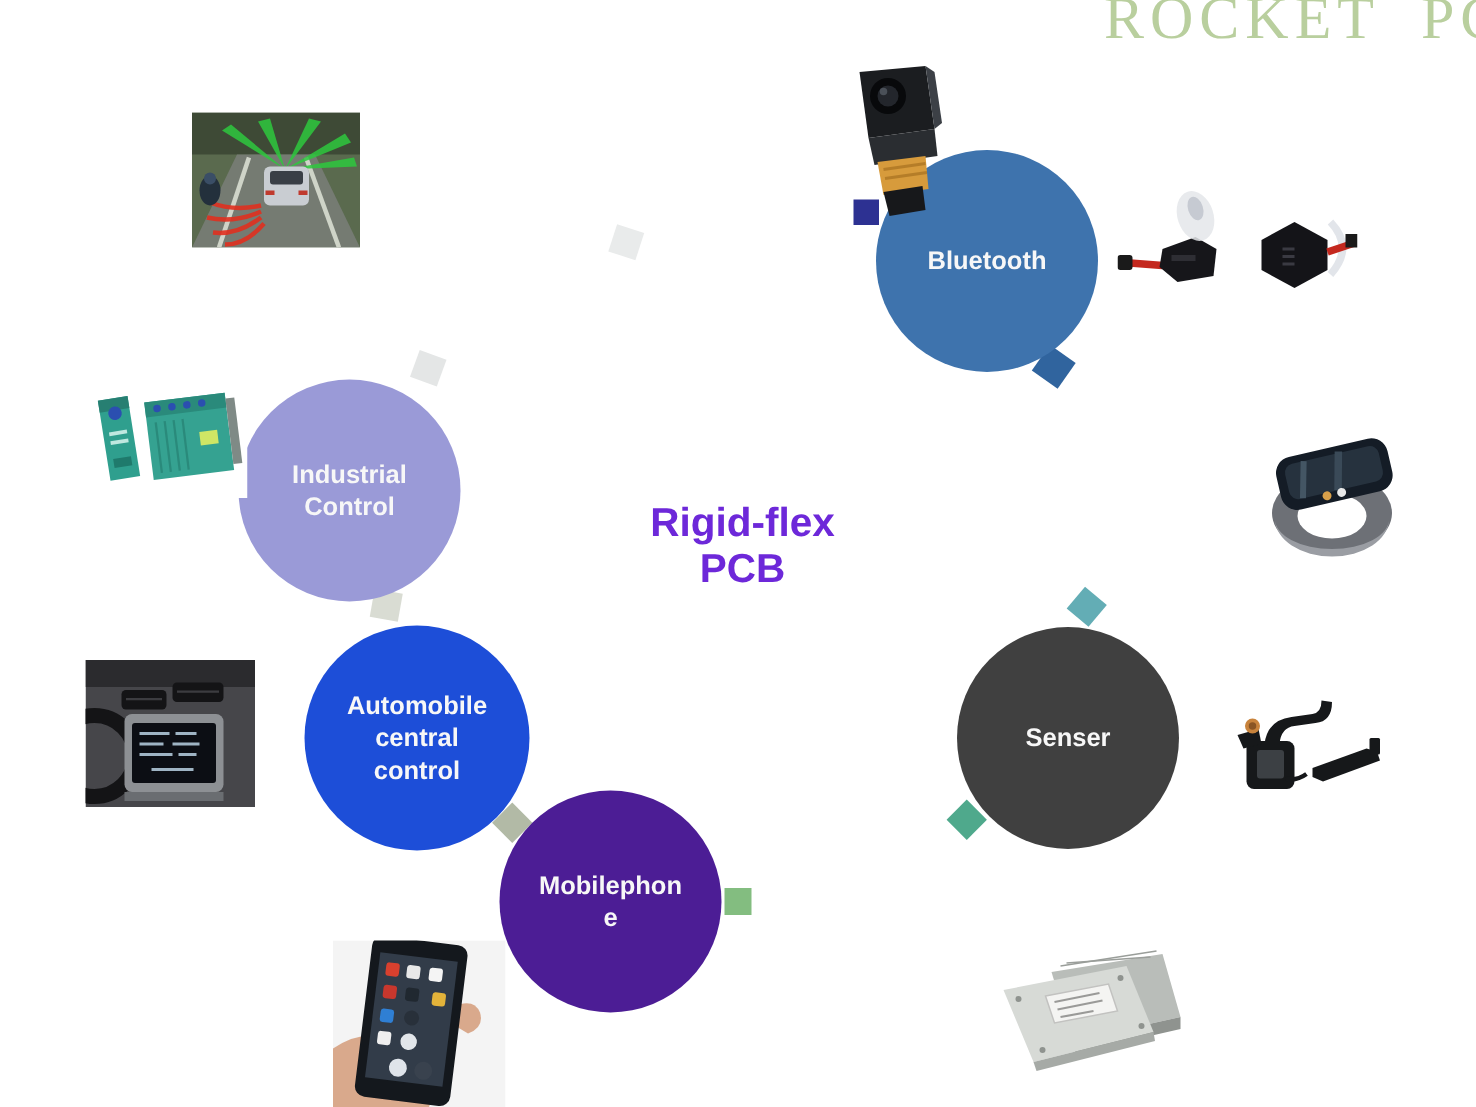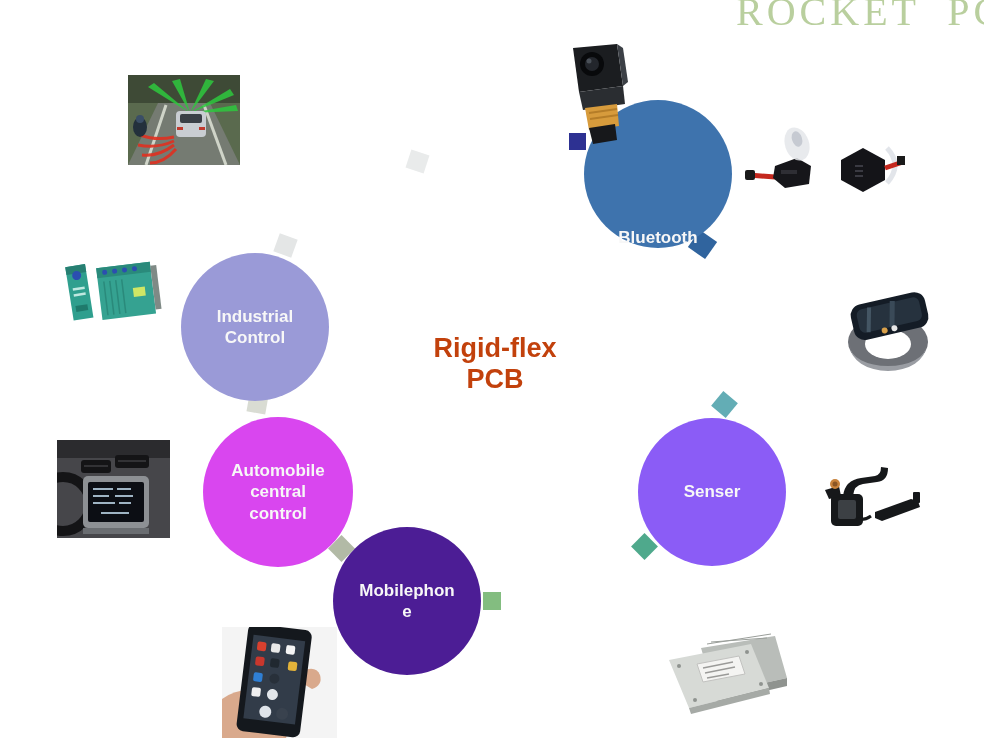--- a/index.html
+++ b/index.html
@@ -3,36 +3,36 @@
 <meta charset="utf-8">
 <style>
   html,body{margin:0;padding:0;background:#fff;}
   .stage{position:relative;width:984px;height:738px;background:#ffffff;overflow:hidden;
          font-family:"Liberation Sans",sans-serif;}
   
   .logo{position:absolute;top:-12px;left:736px;font-family:"Liberation Serif",serif;
         font-size:40px;letter-spacing:4px;white-space:pre;font-weight:400;}
   
   .center-title{position:absolute;left:375px;top:333px;width:240px;text-align:center;
-        font-size:27px;font-weight:bold;color:#c2410c;line-height:1.15;}
+        font-size:27px;font-weight:bold;color:#6d28d9;line-height:1.15;}
   .center-title span{display:block;white-space:pre-wrap;}
   
   .circle{position:absolute;width:148px;height:148px;border-radius:50%;
           display:flex;align-items:center;justify-content:center;}
   .circle .label{color:#f7f7f7;font-weight:bold;font-size:17px;text-align:center;
           line-height:1.25;}
   .circle .label span{display:block;white-space:pre-wrap;}
   .n0{left:424px;top:43px;}  .n0 .label{font-size:19px;}
-  .n1{left:584px;top:100px;align-items:flex-end;}
+  .n1{left:584px;top:100px;}
   .n2{left:668px;top:254px;}
   .n3{left:638px;top:418px;}
   .n4{left:506px;top:527px;}
   .n5{left:333px;top:527px;}
   .n6{left:203px;top:417px;width:150px;height:150px;}
-  .n7{left:181px;top:253px;}
+  .n7{left:159px;top:253px;}
   .n8{left:259px;top:102px;}
   
   .connector{position:absolute;width:19px;height:19px;}
   .c0{left:408px;top:152px;transform:rotate(18deg);}
   .c1{left:569px;top:133px;width:17px;height:17px;}
   .c2{left:692px;top:234px;transform:rotate(35deg);width:21px;height:21px;}
   .c3{left:715px;top:395px;transform:rotate(40deg);}
   .c4{left:635px;top:537px;transform:rotate(45deg);}
   .c5{left:483px;top:592px;width:18px;height:18px;}
   .c6{left:332px;top:539px;transform:rotate(45deg);}
@@ -65,32 +65,32 @@
   <div class="connector c5" style="background: rgb(131, 189, 128);"></div>
   <div class="connector c6" style="background: rgb(178, 186, 166);"></div>
   <div class="connector c7" style="background: rgb(217, 220, 211);"></div>
   <div class="connector c8" style="background: rgb(228, 230, 230);"></div>
 
   <div class="circle n1" style="background: rgb(62, 115, 173);">
     <div class="label">
       <span>Bluetooth</span>
     </div>
   </div>
-  <div class="circle n3" style="background: #8b5cf6;">
+  <div class="circle n3" style="background: #404040;">
     <div class="label">
       <span>Senser</span>
     </div>
   </div>
   <div class="circle n5" style="background: #4c1d95;">
     <div class="label">
       <span>Mobilephon</span>
         <span>e</span>
     </div>
   </div>
-  <div class="circle n6" style="background: #d946ef;">
+  <div class="circle n6" style="background: #1d4ed8;">
     <div class="label">
       <span>Automobile</span>
         <span>central</span>
         <span>control</span>
     </div>
   </div>
   <div class="circle n7" style="background: rgb(154, 154, 215);">
     <div class="label">
       <span>Industrial</span>
         <span>Control</span>

